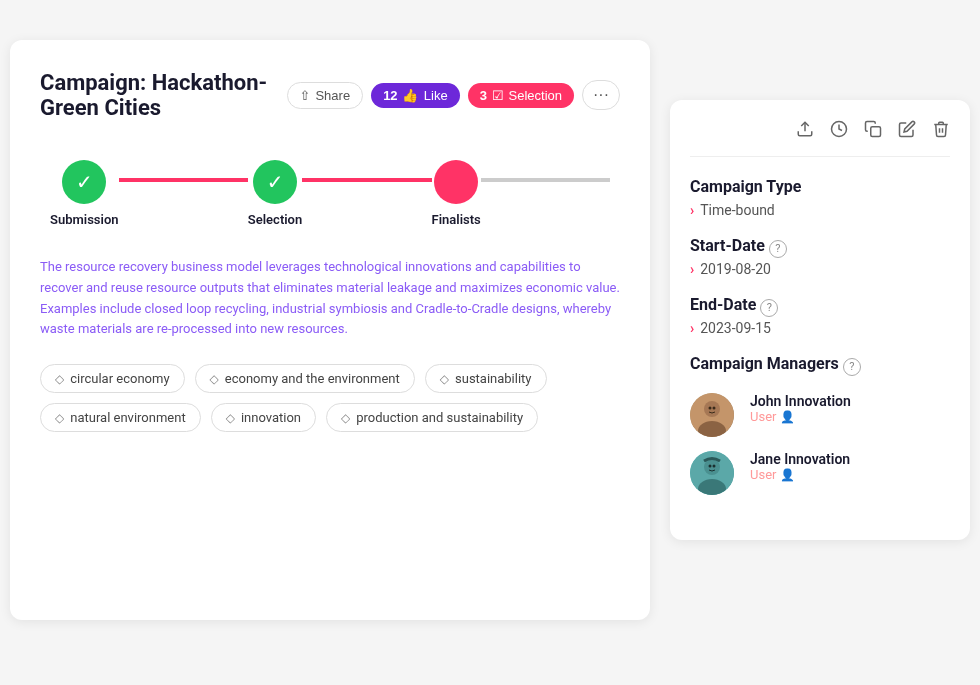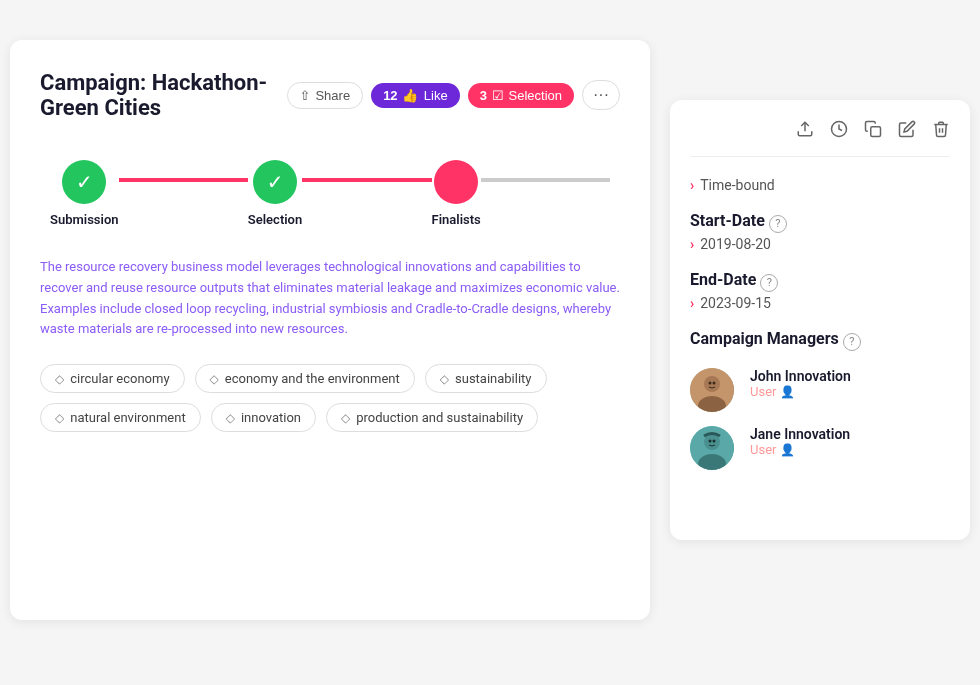--- a/index.html
+++ b/index.html
@@ -429,20 +429,21 @@
           <svg width="18" height="18" viewBox="0 0 24 24" fill="none" stroke="currentColor" stroke-width="2">
             <polyline points="3 6 5 6 21 6"></polyline>
             <path d="M19 6l-1 14a2 2 0 0 1-2 2H8a2 2 0 0 1-2-2L5 6"></path>
             <path d="M10 11v6M14 11v6"></path>
             <path d="M9 6V4a1 1 0 0 1 1-1h4a1 1 0 0 1 1 1v2"></path>
           </svg>
         </button>
       </div>
 
       <div class="info-section">
+        <div class="info-title">Campaign Type</div>
         <div class="info-value">
           <span class="chevron-right">›</span>
           <span>Time-bound</span>
         </div>
       </div>
 
       <div class="info-section">
         <div style="display:flex;align-items:center;">
           <div class="info-title">Start-Date</div>
           <span class="help-icon">?</span>

